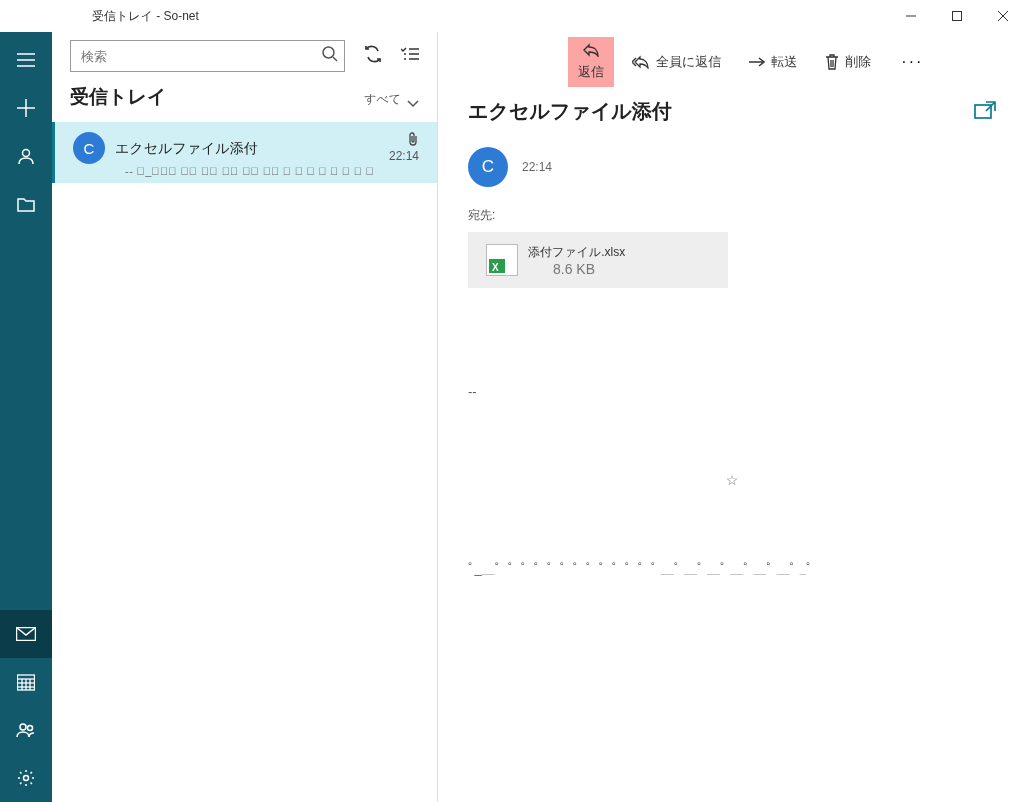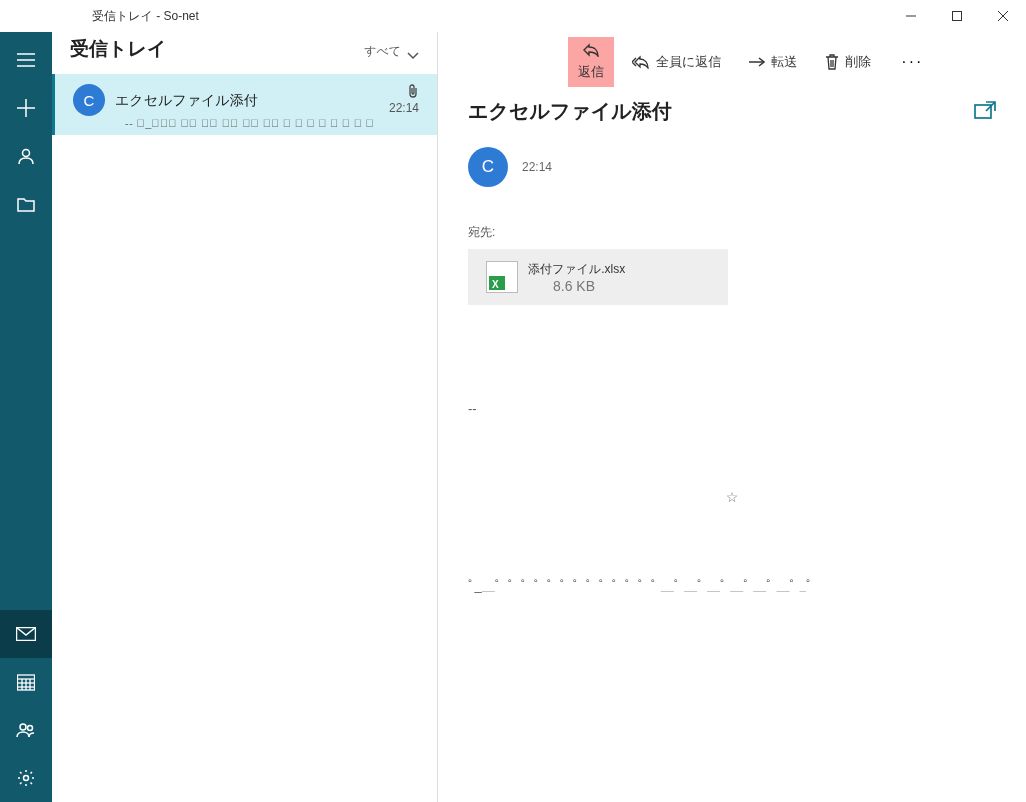--- a/index.html
+++ b/index.html
@@ -32,21 +32,21 @@
   .toolbar { height: 60px; display: flex; align-items: center; gap: 8px; padding-left: 100px; }
   .tb-btn { display: flex; align-items: center; gap: 6px; padding: 6px 10px; font-size: 13px; color: #333; }
   .tb-btn.active-btn { background: #fca5a5; flex-direction: column; }
   .tb-more { margin-left: 4px; letter-spacing: 2px; font-size: 16px; padding: 4px 8px; }
   .subject-row { display: flex; align-items: center; margin-top: 6px; }
   .subject-text { font-size: 20px; font-weight: 600; color: #222; flex: 1; }
   .open-ext { color: #0f7a8f; }
   .sender-row { display: flex; align-items: center; gap: 14px; margin-top: 22px; }
   .avatar-lg { width: 40px; height: 40px; border-radius: 50%; background: #2e7bd6; color: #fff; display: flex; align-items: center; justify-content: center; font-size: 17px; }
   .time-text { font-size: 12px; color: #666; }
-  .to-row { margin-top: 37px; font-size: 12px; color: #555; }
+  .to-row { margin-top: 20px; font-size: 12px; color: #555; }
   .attachment { margin-top: 8px; width: 260px; height: 56px; background: #eee; display: flex; align-items: center; padding: 0 18px; gap: 10px; }
   .file-icon { width: 32px; height: 32px; background: #fff; border: 1px solid #bbb; display: flex; align-items: center; justify-content: center; position: relative; }
   .file-icon::before { content: ""; position: absolute; bottom: 2px; left: 2px; width: 16px; height: 14px; background: #2a9d4a; }
   .file-icon::after { content: "X"; position: absolute; bottom: 2px; left: 5px; color: #fff; font-size: 10px; font-weight: bold; }
   .file-meta { display: flex; flex-direction: column; }
   .file-name { font-size: 12px; color: #333; }
   .file-size { font-size: 14px; color: #777; margin-left: 25px; }
   .body-text { margin-top: 50px; font-size: 13px; color: #555; line-height: 2.8; white-space: pre-line; }
   .star { text-align: center; margin: 14px 0; font-size: 14px; color: #777; }
 </style>
@@ -129,20 +129,41 @@
       </div>
     <div class="nav-item">
         <svg width="18" height="18" fill="none" stroke="#fff" stroke-width="1.5">
           <circle cx="9" cy="9" r="2.5"></circle>
           <path d="M9 1v2M9 15v2M1 9h2M15 9h2M3 3l1.5 1.5M13.5 13.5L15 15M15 3l-1.5 1.5M4.5 13.5L3 15"></path>
         </svg>
       </div>
   </div>
 
   <div class="list-pane">
+    <div class="search-row">
+      <div class="search-box">
+        <input class="search-input" placeholder="検索" style="">
+        <span><svg width="16" height="16" fill="none" stroke="#555" stroke-width="1.5">
+              <circle cx="6.5" cy="6.5" r="5.5"></circle>
+              <line x1="11" y1="11" x2="15" y2="15"></line>
+            </svg></span>
+      </div>
+      <span><svg width="20" height="18" fill="none" stroke="#333" stroke-width="1.6">
+            <path d="M3 4a7 7 0 0 1 12 2M17 14a7 7 0 0 1-12-2"></path>
+            <path d="M3 1v3h3M17 17v-3h-3"></path>
+          </svg></span>
+      <span><svg width="18" height="14" fill="none" stroke="#333" stroke-width="1.5">
+            <path d="M0 2l2 2 3-3"></path>
+            <line x1="8" y1="2" x2="18" y2="2"></line>
+            <line x1="8" y1="7" x2="18" y2="7"></line>
+            <line x1="8" y1="12" x2="18" y2="12"></line>
+            <line x1="3" y1="7" x2="5" y2="7"></line>
+            <line x1="3" y1="12" x2="5" y2="12"></line>
+          </svg></span>
+    </div>
     <div class="header-row">
       <span class="folder-title">受信トレイ</span>
       <span class="filter">
         <span>すべて</span>
         <svg width="12" height="8">
             <path d="M1 1l5 5 5-5" fill="none" stroke="#555" stroke-width="1.5"></path>
           </svg>
       </span>
     </div>
     <div class="msg-item">

